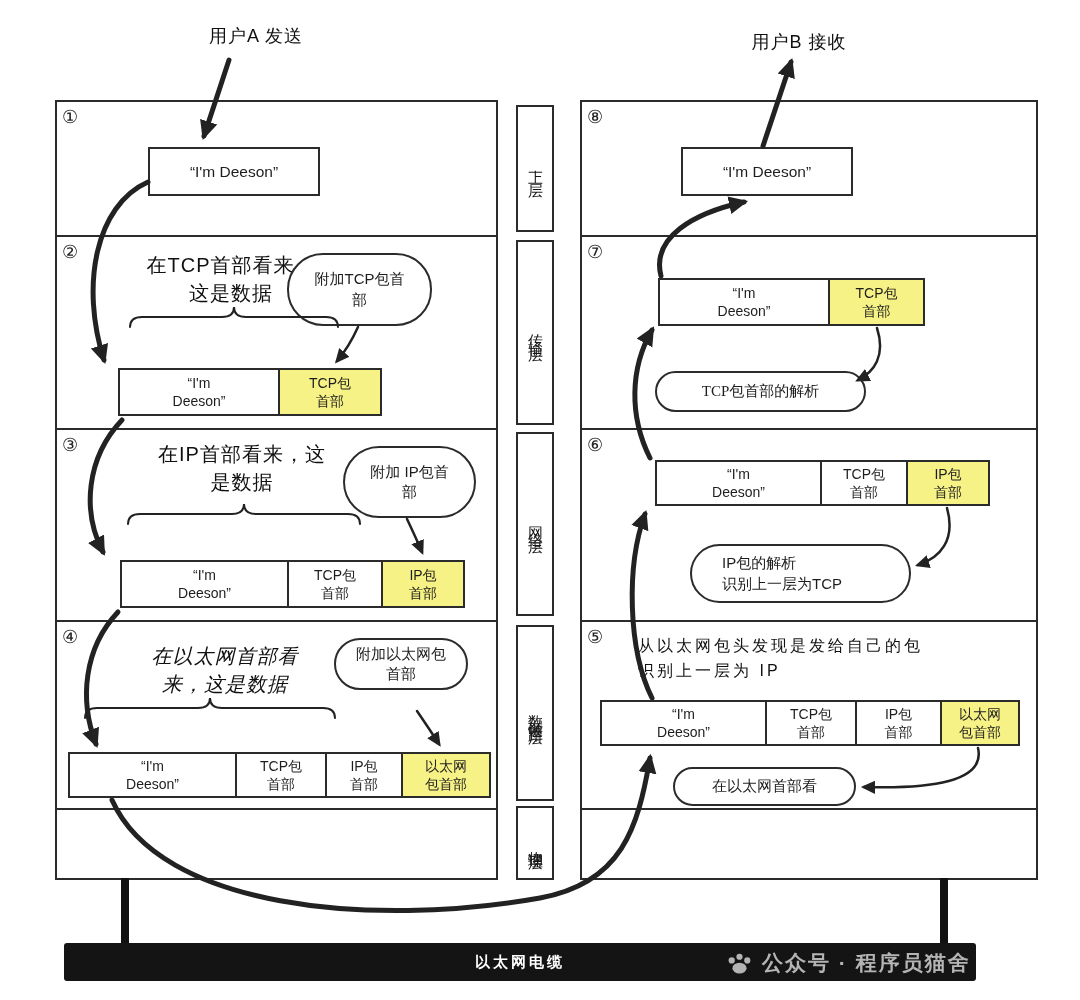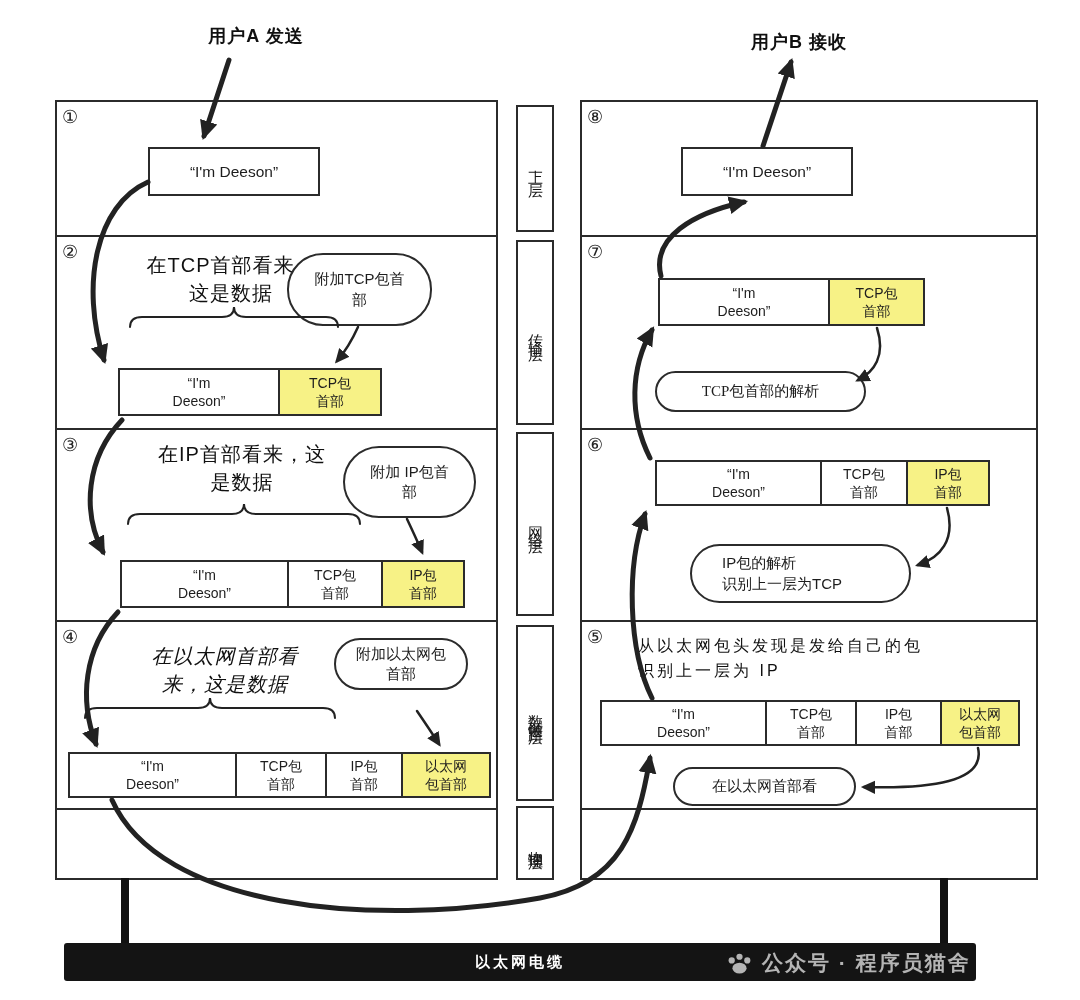--- a/index.html
+++ b/index.html
@@ -1,21 +1,21 @@
 <!DOCTYPE html>
 <html style="--highlight: #f7f286; --line: #2b2b2b; --cable-bg: #141414; --cable-text: #ffffff; --watermark: #b4b4b4;"><head>
 <meta charset="utf-8">
 <style>
   * { margin:0; padding:0; box-sizing:border-box; }
   html,body { background:#ffffff; font-family:"Liberation Sans", sans-serif; }
   .canvas { position:relative; width:1080px; height:1000px; background:#fff; color:#1d1d1d; overflow:hidden; }
 
   .overlay { position:absolute; left:0; top:0; width:1080px; height:1000px; z-index:6; pointer-events:none; }
 
-  .title { position:absolute; z-index:4; font-size:18px; font-weight:bold; color:#101010; letter-spacing:1px; text-align:center; }
+  .title { position:absolute; z-index:4; font-size:18px; font-weight:normal; color:#101010; letter-spacing:1px; text-align:center; }
 
   .panel { position:absolute; z-index:1; border:2px solid var(--line,#2b2b2b); background:#fff; }
   .prow { border-bottom:2px solid var(--line,#2b2b2b); }
   .prow.last { border-bottom:none; }
 
   .layerbox { position:absolute; z-index:2; width:38px; border:2px solid var(--line,#2b2b2b);
     display:flex; align-items:center; justify-content:center;
     writing-mode:vertical-rl; text-orientation:upright; font-size:15px; letter-spacing:7px; color:#161616; background:#fff; }
 
   .stepnum { position:absolute; z-index:3; font-size:18px; color:#222; }

